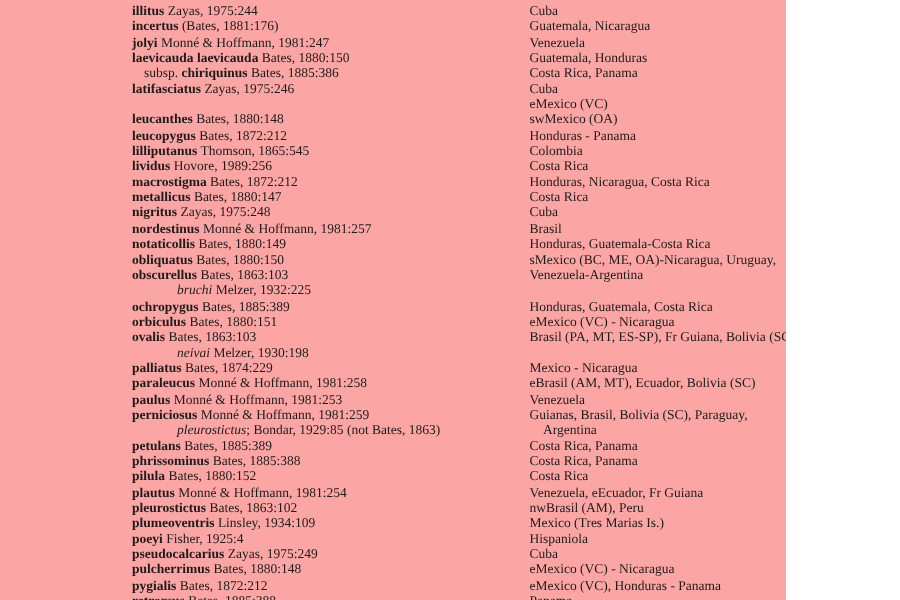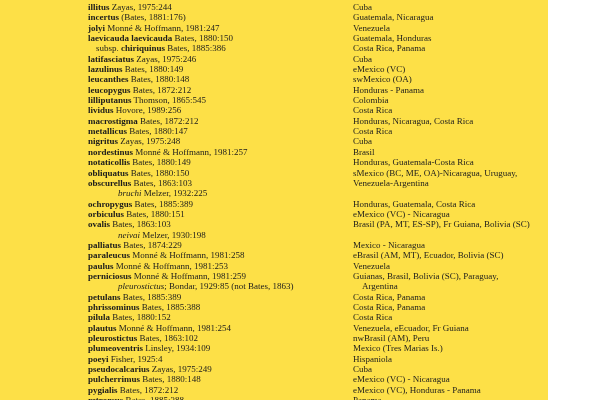--- a/index.html
+++ b/index.html
@@ -5,25 +5,24 @@
   html, body {
     margin: 0;
     padding: 0;
     background: #ffffff;
   }
   .page {
     position: relative;
     width: 524px;
     height: 400px;
     overflow: hidden;
-    background: #fde047;
+    background: #fca5a5;
     font-family: "Liberation Serif", "DejaVu Serif", serif;
     font-size: 9px;
     color: #1c1c1c;
-    padding-left: 24px;
   }
   .rows {
     position: absolute;
     top: 2px;
     left: 0;
     right: 0;
   }
   .row {
     position: relative;
     height: 10.35px;
@@ -78,21 +77,20 @@
     <span class="left"><span class="prefix">subsp. </span><span class="name">chiriquinus</span><span class="rest"> Bates, 1885:386</span></span>
     <span class="right">Costa Rica, Panama</span>
   </div>
 
   <div class="row species">
     <span class="left"><span class="prefix"></span><span class="name">latifasciatus</span><span class="rest"> Zayas, 1975:246</span></span>
     <span class="right">Cuba</span>
   </div>
 
   <div class="row species">
-    <span class="left"><span class="prefix"></span><span class="name">lazulinus</span><span class="rest"> Bates, 1880:149</span></span>
     <span class="right">eMexico (VC)</span>
   </div>
 
   <div class="row species">
     <span class="left"><span class="prefix"></span><span class="name">leucanthes</span><span class="rest"> Bates, 1880:148</span></span>
     <span class="right">swMexico (OA)</span>
   </div>
 
   <div class="row species">
     <span class="left"><span class="prefix"></span><span class="name">leucopygus</span><span class="rest"> Bates, 1872:212</span></span>

